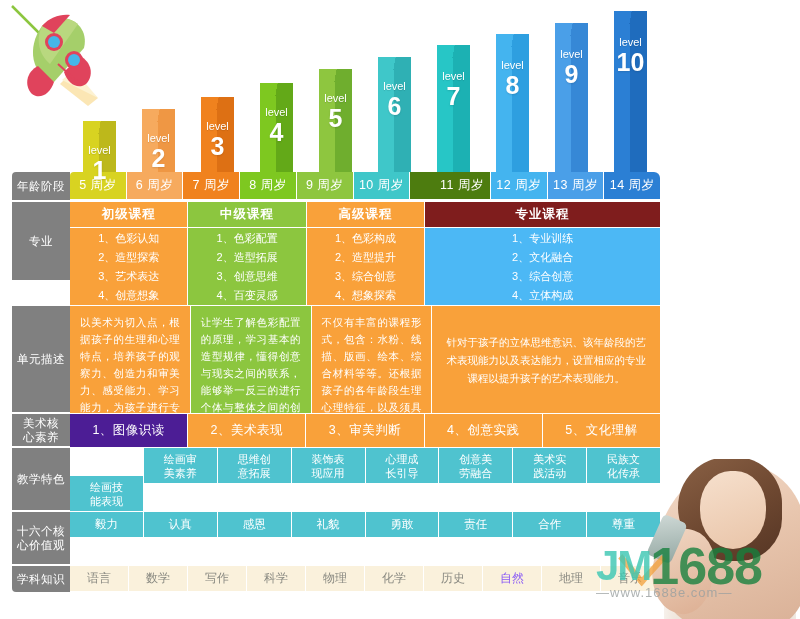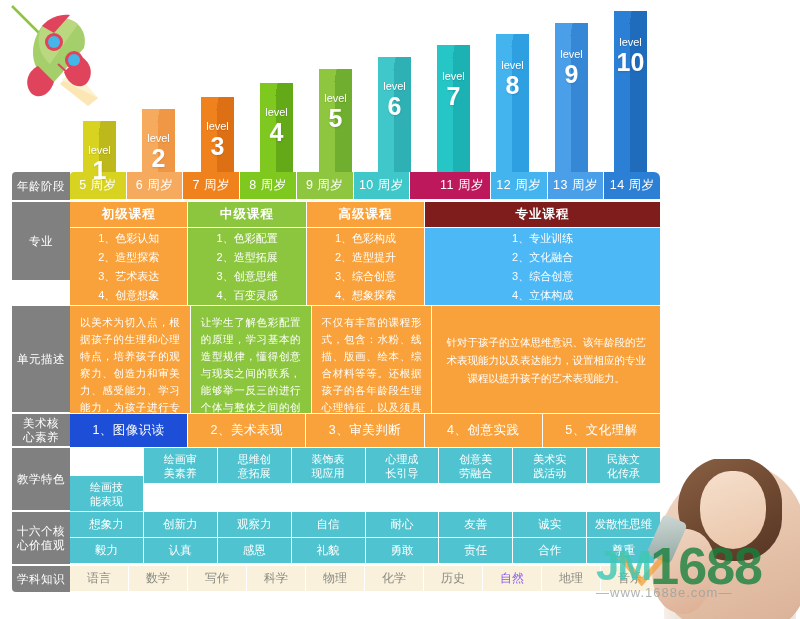--- a/index.html
+++ b/index.html
@@ -235,21 +235,21 @@
 
     <div class="row age-row">
       <div class="rowlabel">年龄阶段</div>
       <div class="cells">
           <div class="cell" style="background: rgb(216, 211, 33);">5 周岁</div>
           <div class="cell" style="background: rgb(246, 170, 94);">6 周岁</div>
           <div class="cell" style="background: rgb(240, 130, 30);">7 周岁</div>
           <div class="cell" style="background: rgb(126, 200, 32);">8 周岁</div>
           <div class="cell" style="background: rgb(142, 198, 63);">9 周岁</div>
           <div class="cell" style="background: rgb(63, 199, 201);">10 周岁</div>
-          <div class="cell" style="background: #be185d; padding-left: 24px;">11 周岁</div>
+          <div class="cell" style="background: #4d7c0f; padding-left: 24px;">11 周岁</div>
           <div class="cell" style="background: rgb(68, 180, 239);">12 周岁</div>
           <div class="cell" style="background: rgb(74, 159, 232);">13 周岁</div>
           <div class="cell" style="background: rgb(43, 127, 212);">14 周岁</div>
         </div>
     </div>
 
     <div class="row course-title-row">
       <div class="rowlabel" style="height:26px;border-bottom:0;"></div>
       <div class="cells">
           <div class="cell" style="flex: 2 1 0%; background: rgb(249, 161, 58);">初级课程</div>
@@ -300,21 +300,21 @@
     </div>
 
     <div class="row lit-row">
       <div class="rowlabel">
         <span>
           <span>美术核</span><br>
           <span>心素养</span>
         </span>
       </div>
       <div class="cells">
-          <div class="cell" style="flex: 2 1 0%; background: #1d4ed8; text-align: center;">1、图像识读</div>
+          <div class="cell" style="flex: 2 1 0%; background: #4c1d95; text-align: center;">1、图像识读</div>
           <div class="cell" style="flex: 2 1 0%; background: rgb(249, 161, 58);">2、美术表现</div>
           <div class="cell" style="flex: 2 1 0%; background: rgb(249, 161, 58);">3、审美判断</div>
           <div class="cell" style="flex: 2 1 0%; background: rgb(249, 161, 58);">4、创意实践</div>
           <div class="cell" style="flex: 2 1 0%; background: rgb(249, 161, 58);">5、文化理解</div>
         </div>
     </div>
 
     <div class="row feat-row">
       <div class="rowlabel">教学特色</div>
       <div class="cells">
@@ -370,30 +370,20 @@
     </div>
 
     <div class="row val-row">
       <div class="rowlabel" style="height:52px;border-bottom:2px solid #fff;">
         <span>
           <span>十六个核</span><br>
           <span>心价值观</span>
         </span>
       </div>
       <div style="flex:1;">
-        <div class="cells">
-            <div class="cell" style="flex: 1.25 1 0%; background: rgb(79, 195, 207);">想象力</div>
-            <div class="cell" style="flex: 1.25 1 0%; background: rgb(79, 195, 207);">创新力</div>
-            <div class="cell" style="flex: 1.25 1 0%; background: rgb(79, 195, 207);">观察力</div>
-            <div class="cell" style="flex: 1.25 1 0%; background: rgb(79, 195, 207);">自信</div>
-            <div class="cell" style="flex: 1.25 1 0%; background: rgb(79, 195, 207);">耐心</div>
-            <div class="cell" style="flex: 1.25 1 0%; background: rgb(79, 195, 207);">友善</div>
-            <div class="cell" style="flex: 1.25 1 0%; background: rgb(79, 195, 207);">诚实</div>
-            <div class="cell" style="flex: 1.25 1 0%; background: rgb(79, 195, 207);">发散性思维</div>
-          </div>
         <div class="cells">
             <div class="cell" style="flex: 1.25 1 0%; background: rgb(79, 195, 207);">毅力</div>
             <div class="cell" style="flex: 1.25 1 0%; background: rgb(79, 195, 207);">认真</div>
             <div class="cell" style="flex: 1.25 1 0%; background: rgb(79, 195, 207);">感恩</div>
             <div class="cell" style="flex: 1.25 1 0%; background: rgb(79, 195, 207);">礼貌</div>
             <div class="cell" style="flex: 1.25 1 0%; background: rgb(79, 195, 207);">勇敢</div>
             <div class="cell" style="flex: 1.25 1 0%; background: rgb(79, 195, 207); text-align: center;">责任</div>
             <div class="cell" style="flex: 1.25 1 0%; background: rgb(79, 195, 207);">合作</div>
             <div class="cell" style="flex: 1.25 1 0%; background: rgb(79, 195, 207);">尊重</div>
           </div>

